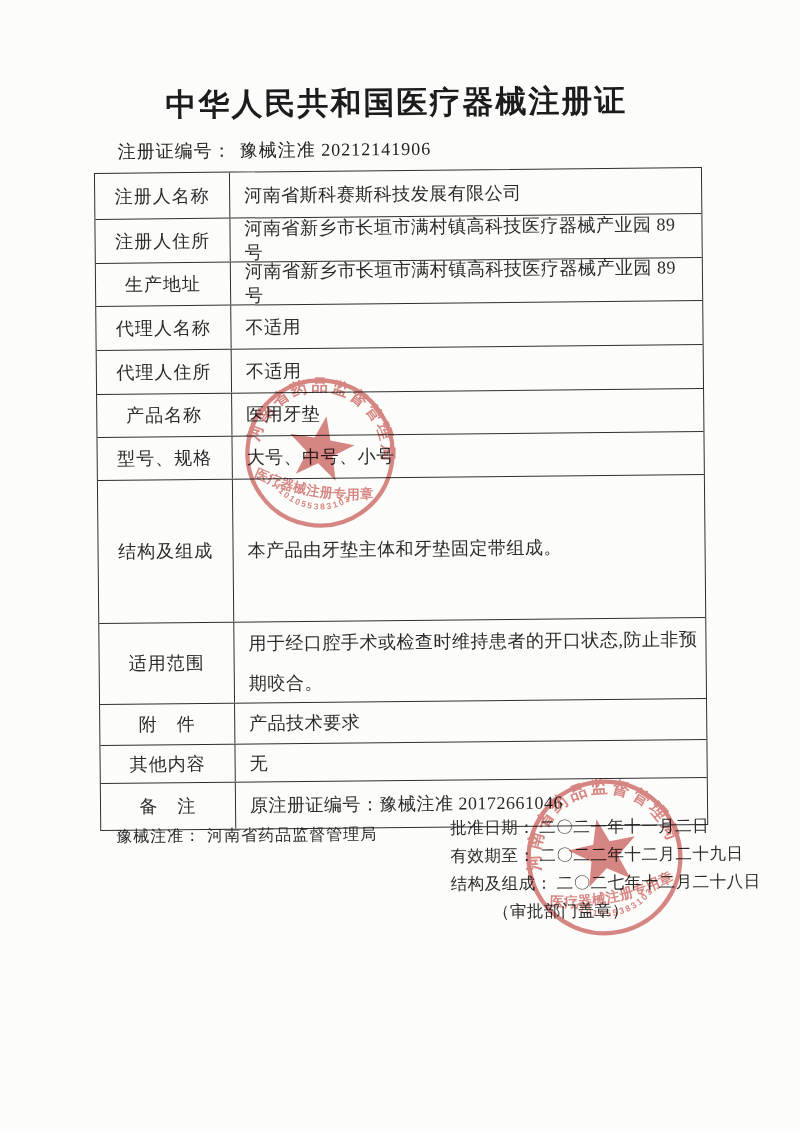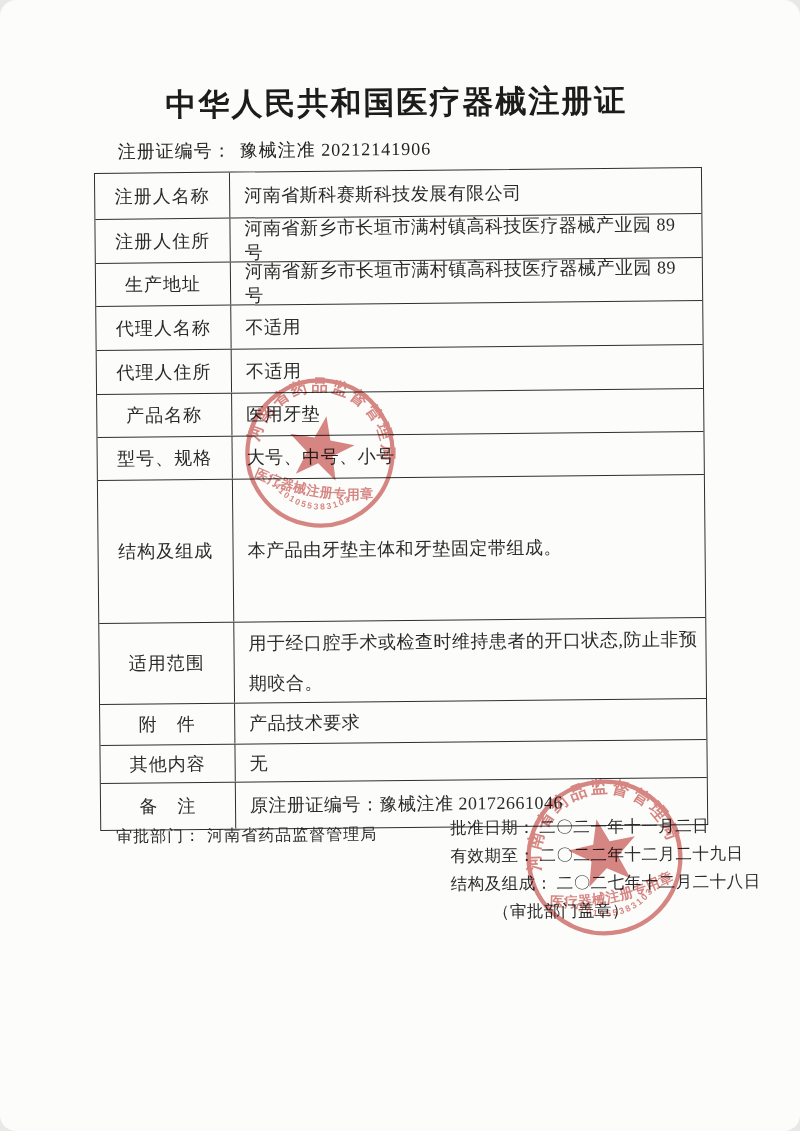--- a/index.html
+++ b/index.html
@@ -8,21 +8,20 @@
     background: #e8e8e6;
     font-family: "Liberation Serif", serif;
     color: #2b2b2b;
     overflow: hidden;
   }
   .page {
     position: relative;
     width: 800px; height: 1131px;
     background: #fcfcfa;
     overflow: hidden;
-    border-radius: 16px;
   }
   .sheet {
     position: absolute; inset: 0;
     transform: rotate(-0.55deg);
     transform-origin: 400px 490px;
   }
   .title {
     position: absolute;
     top: 82px; left: 0; width: 800px;
     text-align: center;
@@ -168,21 +167,21 @@
         <div class="t-label">其他内容</div>
         <div class="t-value">无</div>
       </div>
       <div class="t-row r12">
         <div class="t-label">备　注</div>
         <div class="t-value">原注册证编号：豫械注准 20172661046</div>
       </div>
     </div>
 
     <div class="footer-left">
-      <span>审批部门：</span><span class="val">河南省药品监督管理局</span>
+      <span>豫械注准：</span><span class="val">河南省药品监督管理局</span>
     </div>
 
     <div class="footer-right">
       <div class="fr-line">
         <span>批准日期：</span><span class="val">二〇二一年十一月二日</span>
       </div>
       <div class="fr-line">
         <span>有效期至：</span><span class="val">二〇二二年十二月二十九日</span>
       </div>
       <div class="fr-line">

